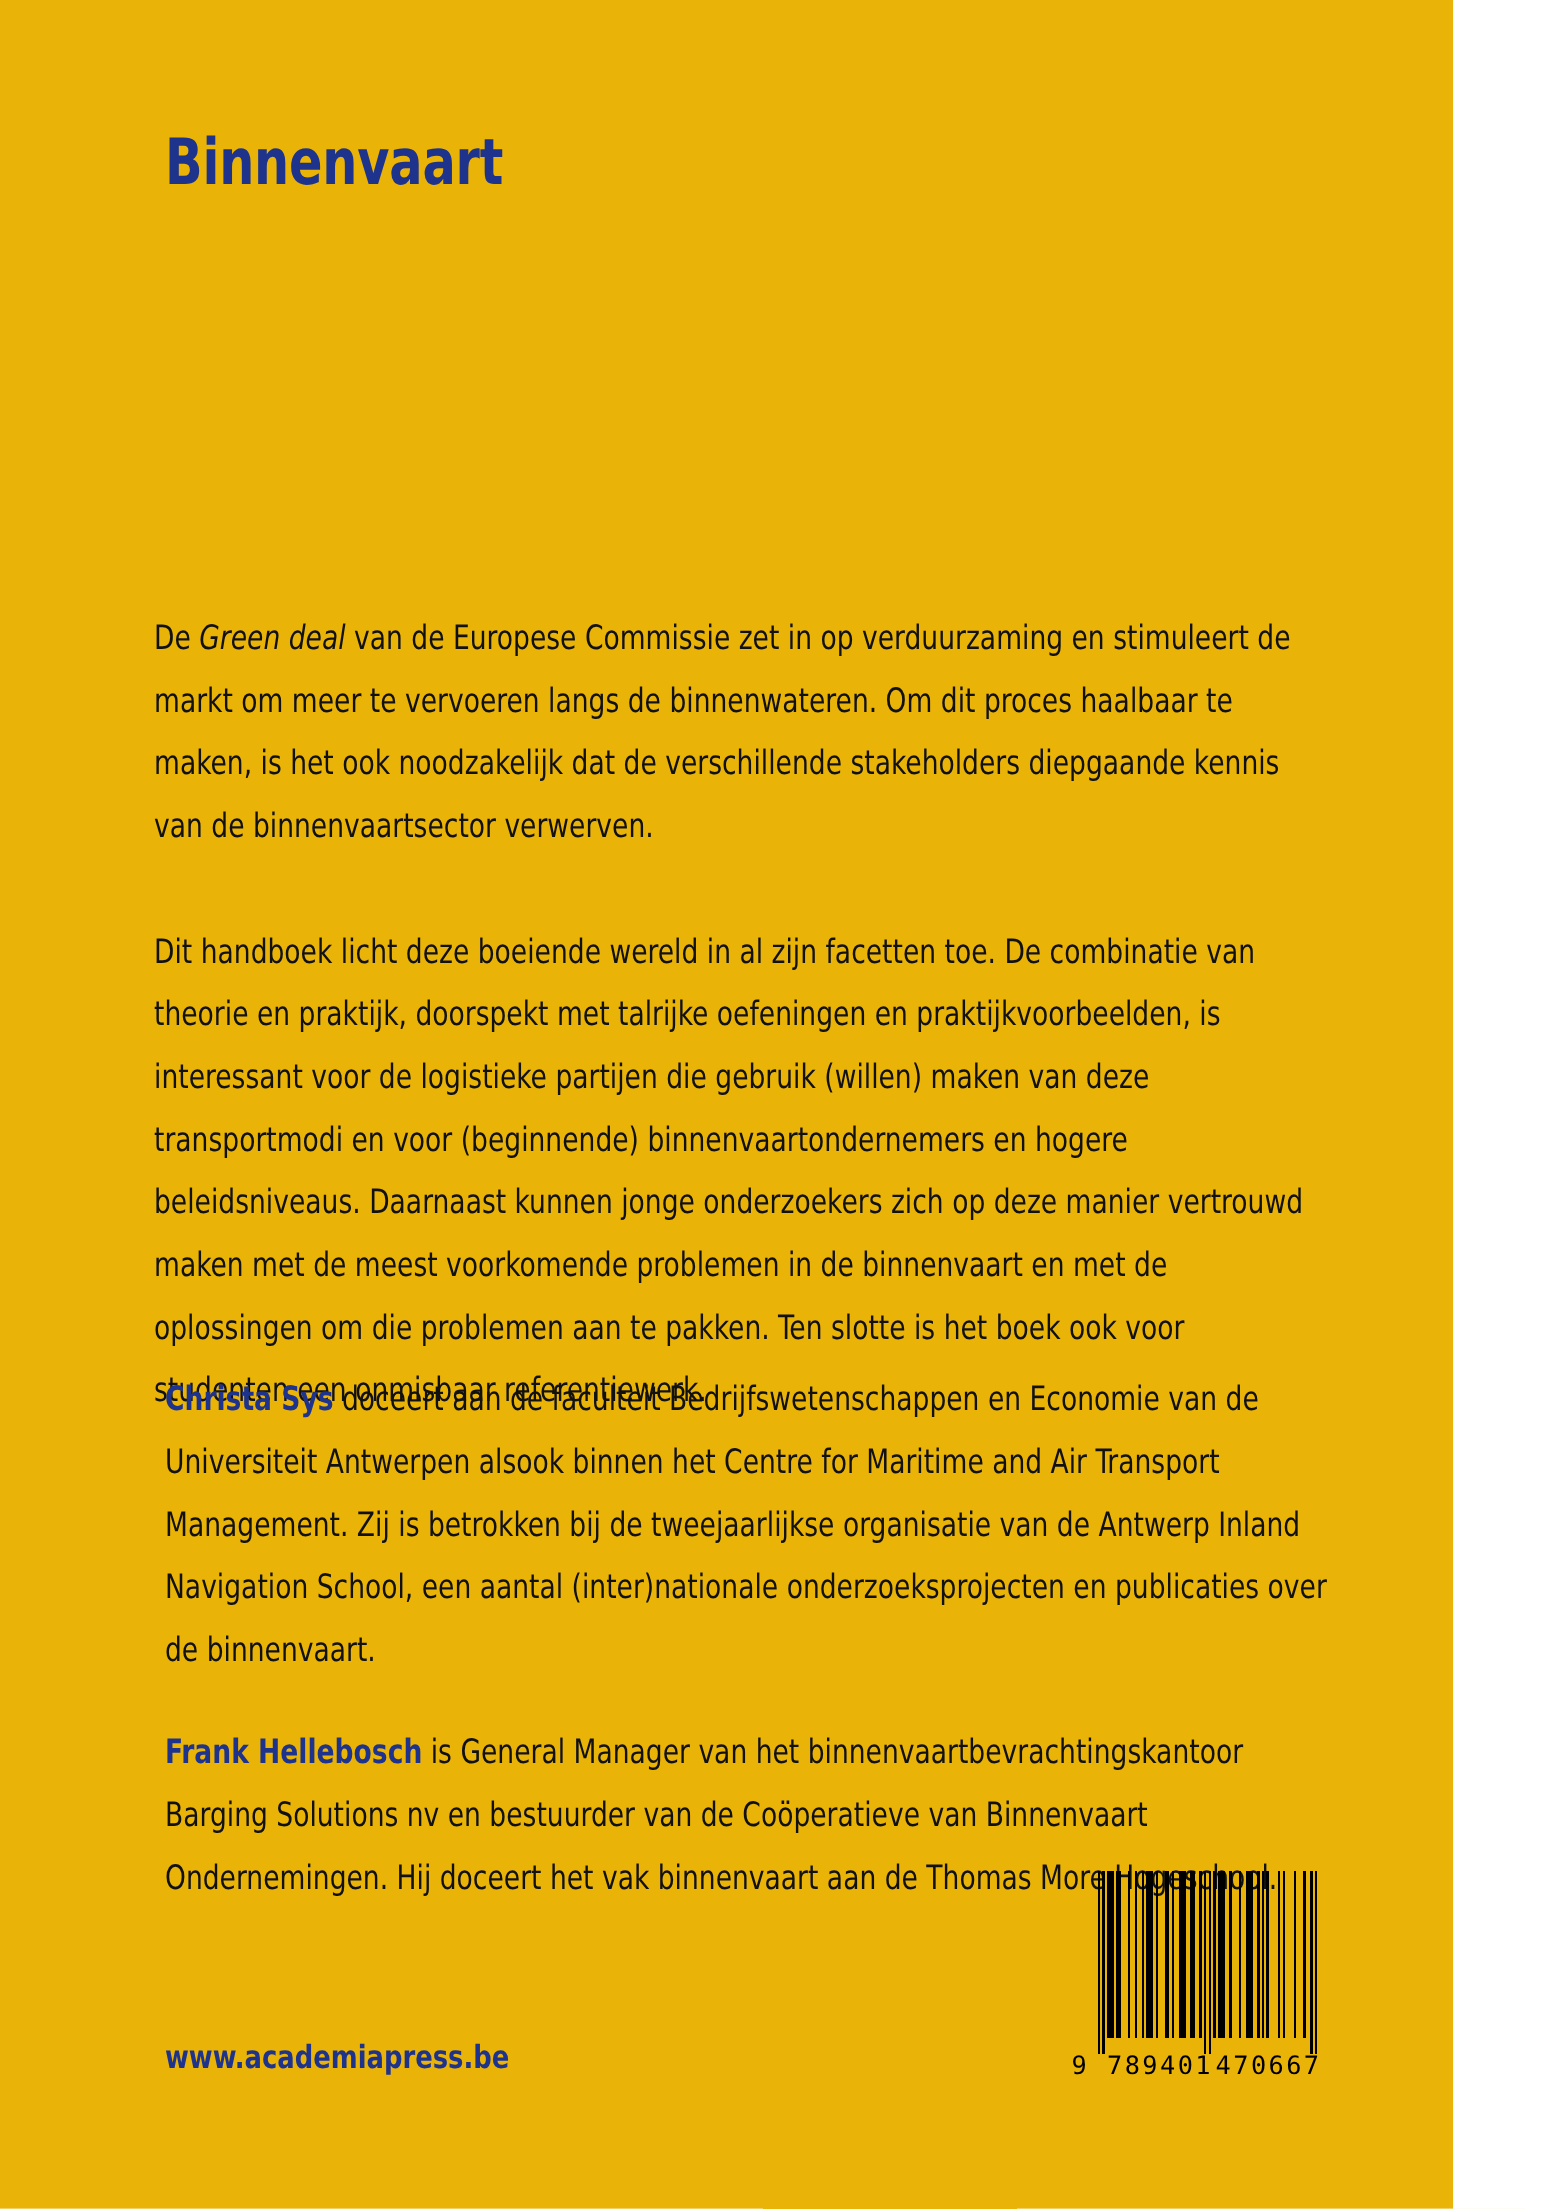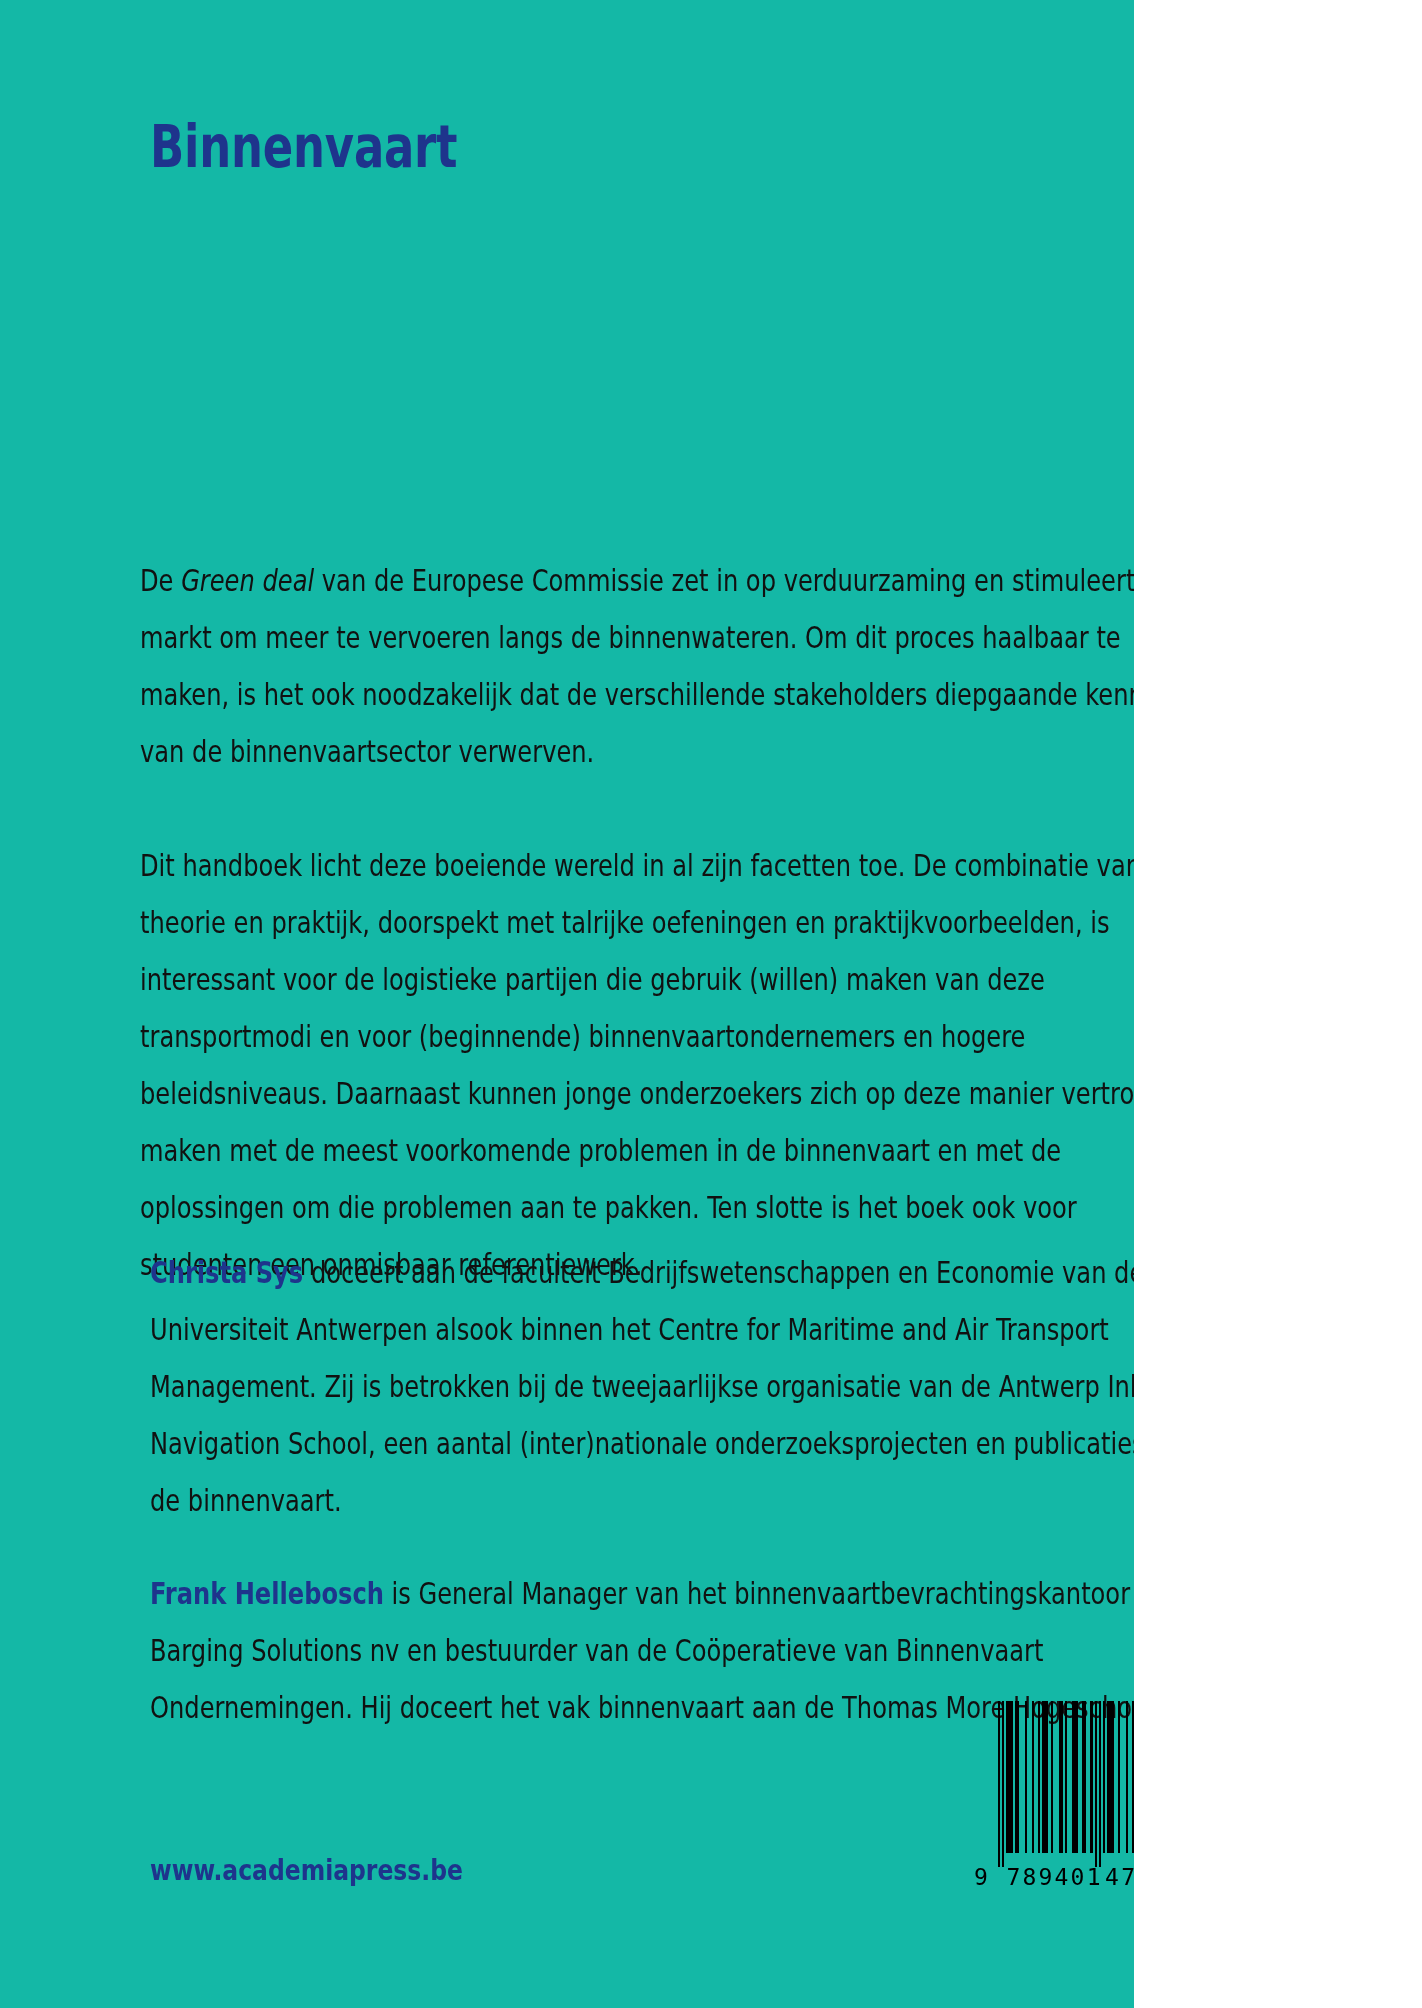--- a/index.html
+++ b/index.html
@@ -6,24 +6,25 @@
   html, body {
     margin: 0;
     padding: 0;
     background: #ffffff;
   }
   body {
     font-family: "Liberation Sans", sans-serif;
   }
   .page {
     position: relative;
-    width: 1134px;
+    width: 1296px;
     height: 2008px;
-    background: #14b8a6;
+    background: #eab308;
     overflow: hidden;
+    padding-left: 25px;
   }
 
   
   .title {
     position: absolute;
     left: 150px;
     top: 118px;
     font-family: "DejaVu Sans Condensed", "Liberation Sans Narrow", "Liberation Sans", sans-serif;
     font-weight: 700;
     font-size: 58px;

